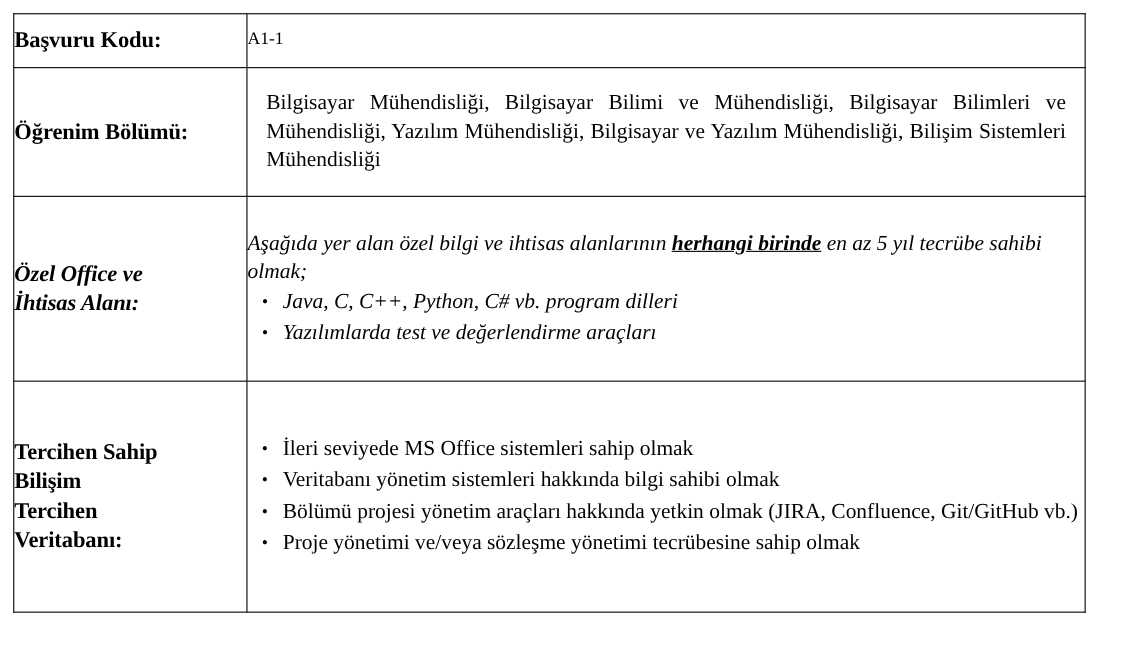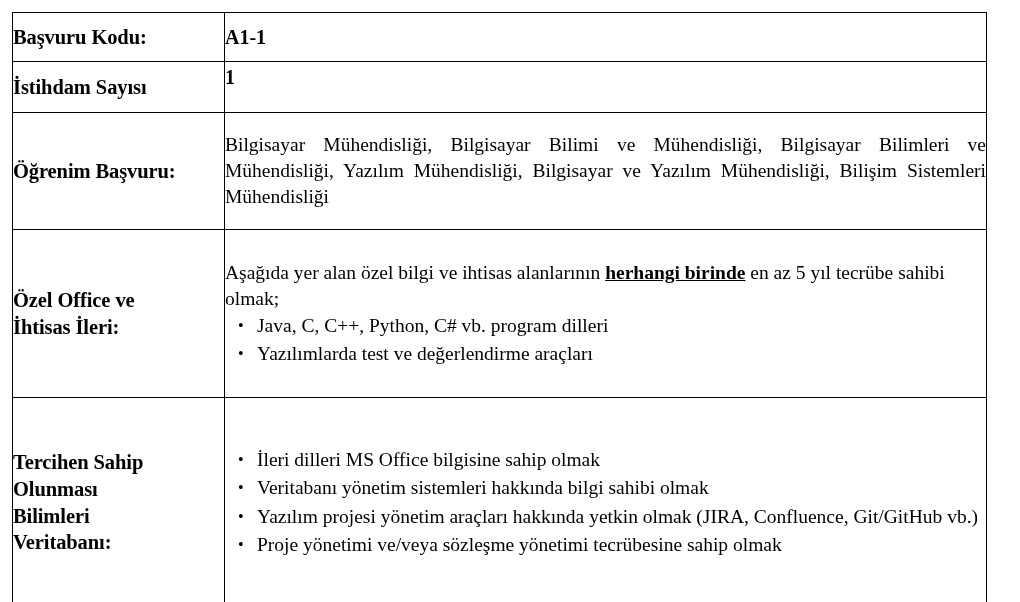--- a/index.html
+++ b/index.html
@@ -55,28 +55,27 @@
   
   .value-cell {
     font-size: 19.5px;
     line-height: 1.30;
     padding: 4px 9px 5px 10px;
     vertical-align: middle;
   }
   .value-cell.top { vertical-align: top; }
 
   .plain-value {
-    font-size: 20px;
+    font-size: 16px;
     line-height: 1.3;
     padding: 2px 0 3px 0;
-    font-weight: bold;
   }
 
   .para {
-    margin: 0;
+    margin: 17px;
     text-align: justify;
     text-justify: inter-word;
     font-size: 19.5px;
     line-height: 1.335;
     hyphens: none;
   }
   .para.last-line-left { text-align-last: left; }
 
   .intro {
     margin: 0 0 1px 0;
@@ -107,21 +106,21 @@
     position: absolute;
     left: 13px;
     top: 0;
     font-size: 16px;
     line-height: 1.62;
   }
 
   .r1 td { height: 48px; }
   .r2 td { height: 50px; }
   .r3 td { height: 116px; }
-  .r4 td { height: 155px; }
+  .r4 td { height: 155px; font-style: italic; }
   .r5 td { height: 197px; }
 
   .value-cell.bullets-cell { padding-top: 6px; padding-bottom: 6px; }
 </style>
 </head>
 <body>
 
 <div class="page">
 
   <table class="spec-table">
@@ -133,64 +132,56 @@
 
       <tr class="r1">
         <td class="label-cell">
           <span class="lbl-line">Başvuru Kodu:</span>
         </td>
         <td class="value-cell">
           <div class="plain-value">A1-1</div>
         </td>
       </tr>
 
-      <tr class="r2">
-        <td class="label-cell">
-          <span class="lbl-line">İstihdam Sayısı</span>
-        </td>
-        <td class="value-cell top">
-          <div class="plain-value">1</div>
-        </td>
-      </tr>
 
       <tr class="r3">
         <td class="label-cell">
-          <span class="lbl-line">Öğrenim Başvuru:</span>
+          <span class="lbl-line">Öğrenim Bölümü:</span>
         </td>
         <td class="value-cell">
           <p class="para last-line-left">Bilgisayar Mühendisliği, Bilgisayar Bilimi ve Mühendisliği, Bilgisayar Bilimleri ve Mühendisliği, Yazılım Mühendisliği, Bilgisayar ve Yazılım Mühendisliği, Bilişim Sistemleri Mühendisliği</p>
         </td>
       </tr>
 
       <tr class="r4">
         <td class="label-cell">
           <span class="lbl-line">Özel Office ve</span>
-          <span class="lbl-line">İhtisas İleri:</span>
+          <span class="lbl-line">İhtisas Alanı:</span>
         </td>
         <td class="value-cell bullets-cell">
           <p class="intro"><span>Aşağıda yer alan özel bilgi ve ihtisas alanlarının </span><span class="emph">herhangi birinde</span><span> en az 5 yıl tecrübe sahibi olmak;</span></p>
           <ul class="bullets">
             <li><span class="dot">•</span><span>Java, C, C++, Python, C# vb. program dilleri</span></li>
             <li><span class="dot">•</span><span>Yazılımlarda test ve değerlendirme araçları</span></li>
           </ul>
         </td>
       </tr>
 
       <tr class="r5">
         <td class="label-cell">
           <span class="lbl-line">Tercihen Sahip</span>
-          <span class="lbl-line">Olunması</span>
-          <span class="lbl-line">Bilimleri</span>
+          <span class="lbl-line">Bilişim</span>
+          <span class="lbl-line">Tercihen</span>
           <span class="lbl-line">Veritabanı:</span>
         </td>
         <td class="value-cell bullets-cell">
           <ul class="bullets">
-            <li><span class="dot">•</span><span>İleri dilleri MS Office bilgisine sahip olmak</span></li>
+            <li><span class="dot">•</span><span>İleri seviyede MS Office sistemleri sahip olmak</span></li>
             <li><span class="dot">•</span><span>Veritabanı yönetim sistemleri hakkında bilgi sahibi olmak</span></li>
-            <li><span class="dot">•</span><span>Yazılım projesi yönetim araçları hakkında yetkin olmak (JIRA, Confluence, Git/GitHub vb.)</span></li>
+            <li><span class="dot">•</span><span>Bölümü projesi yönetim araçları hakkında yetkin olmak (JIRA, Confluence, Git/GitHub vb.)</span></li>
             <li><span class="dot">•</span><span>Proje yönetimi ve/veya sözleşme yönetimi tecrübesine sahip olmak</span></li>
           </ul>
         </td>
       </tr>
 
     </tbody>
   </table>
 
 </div>
 

